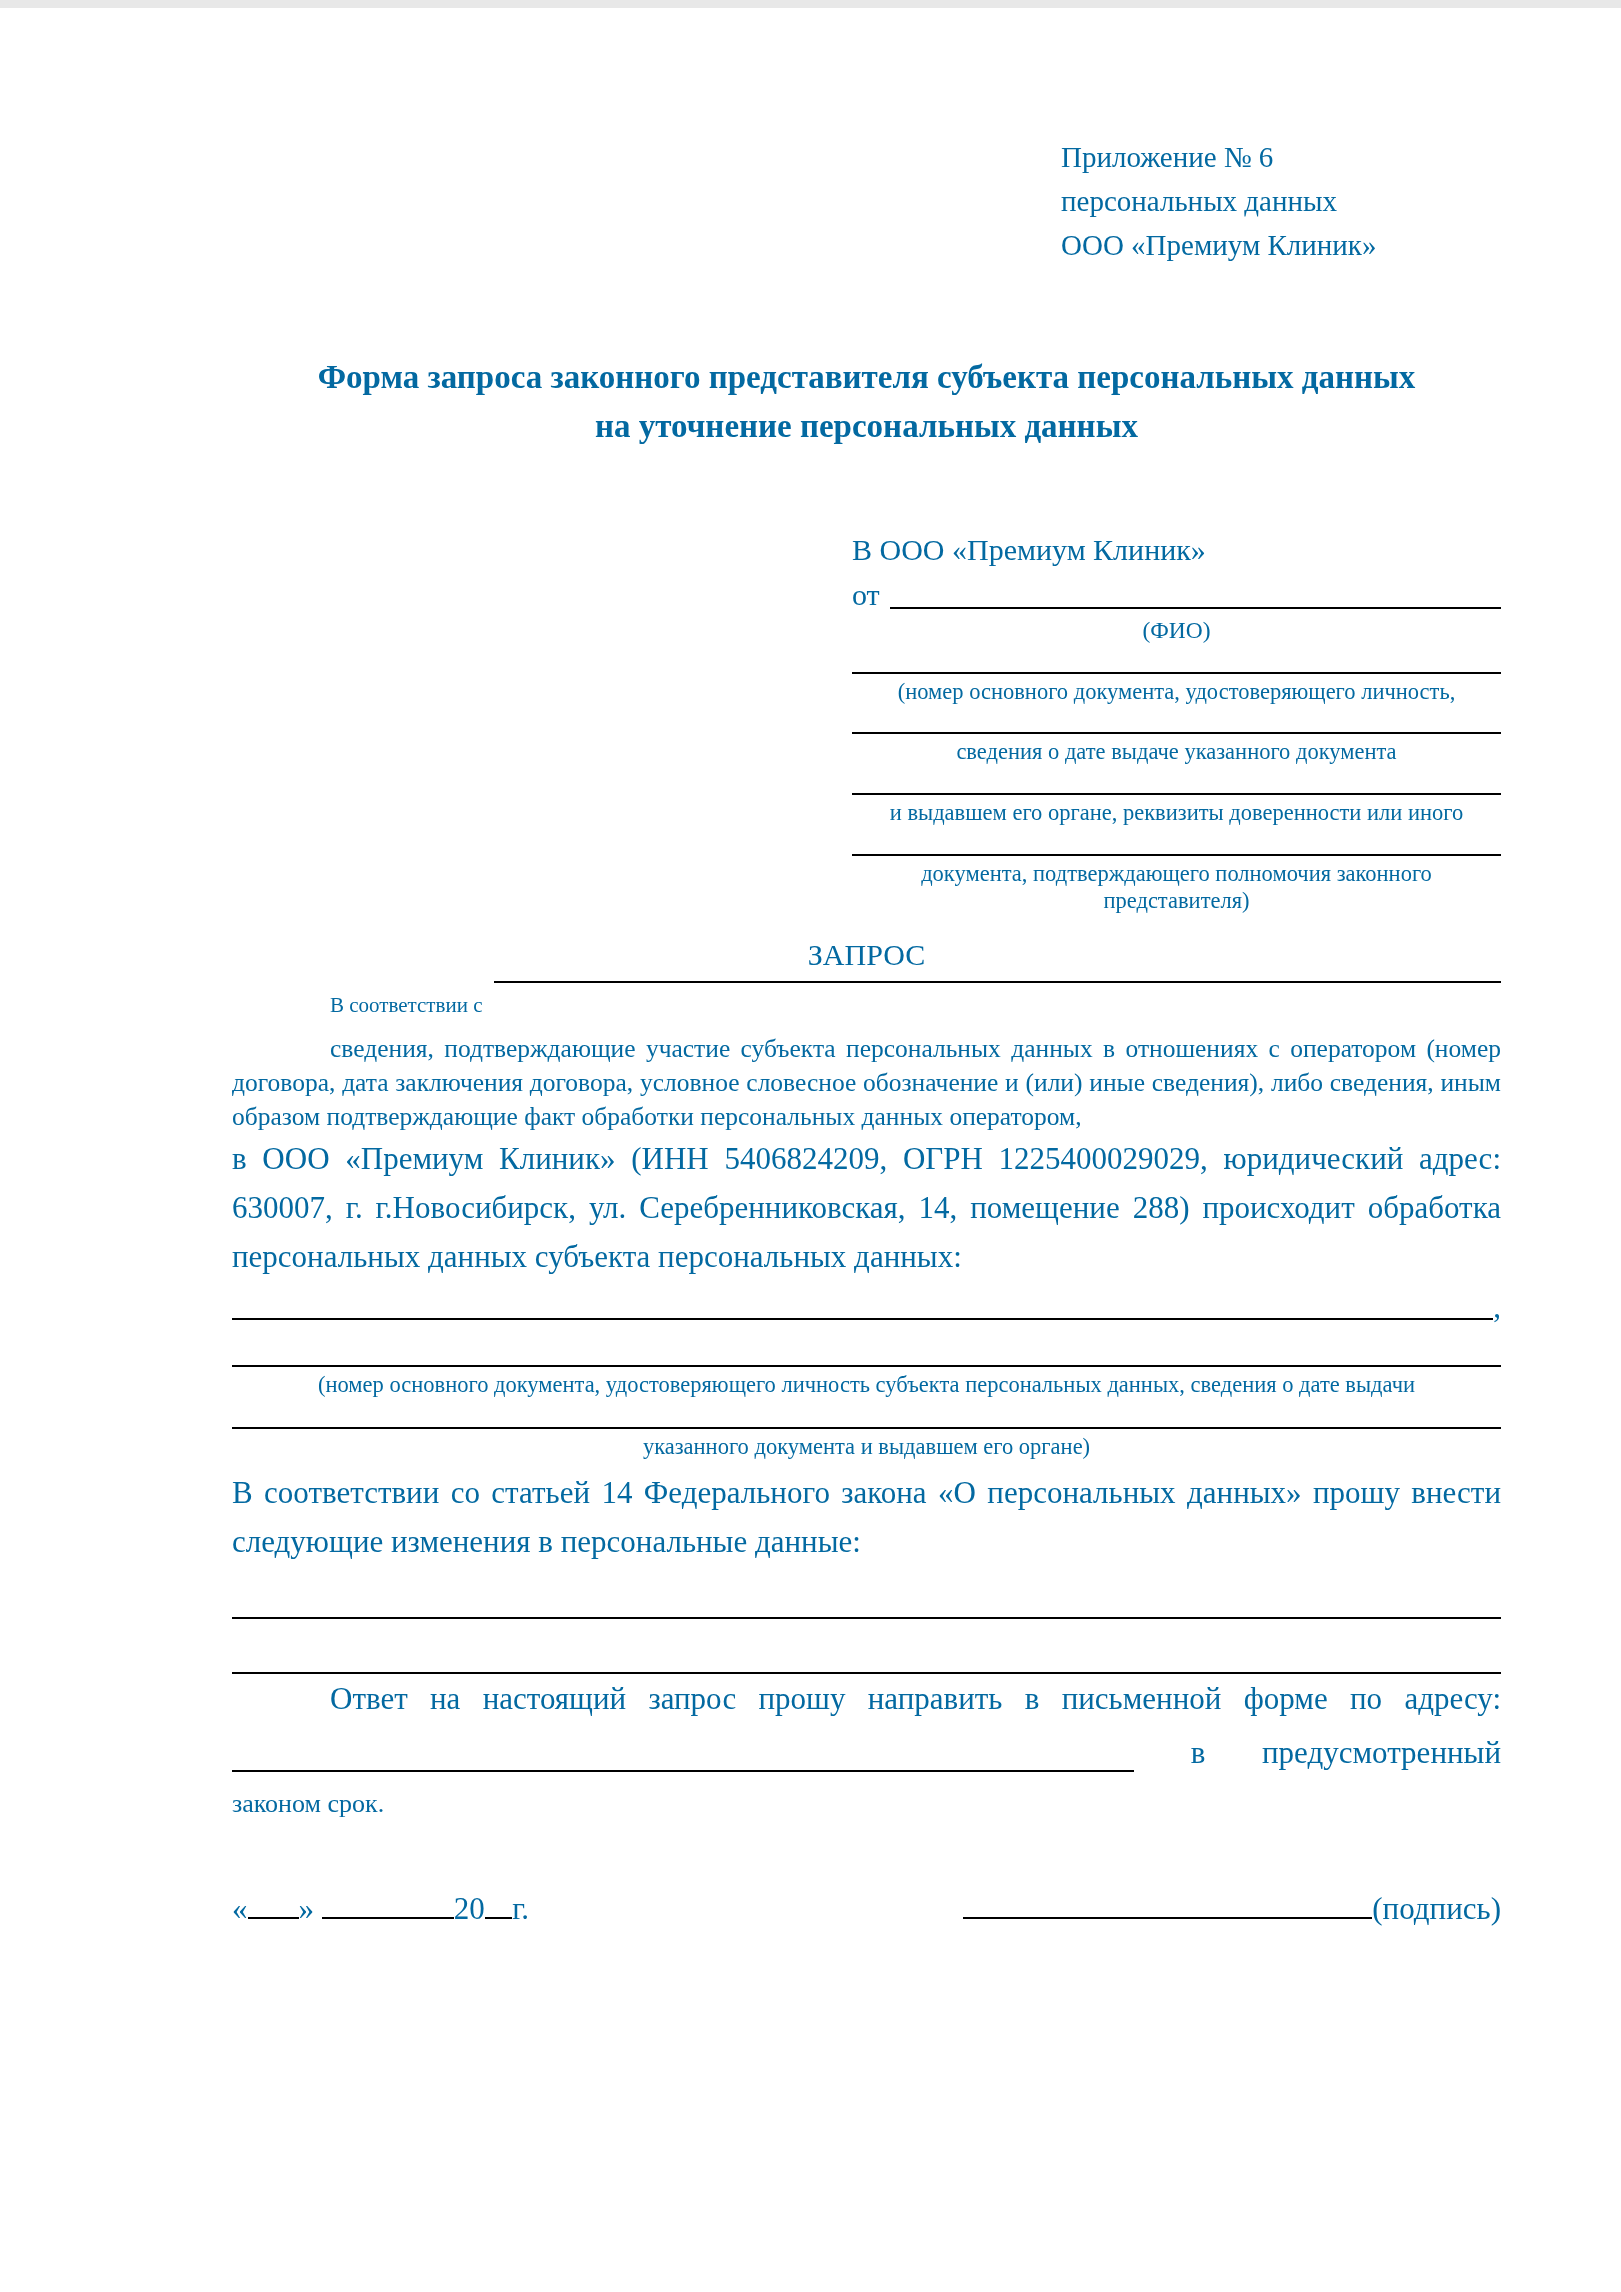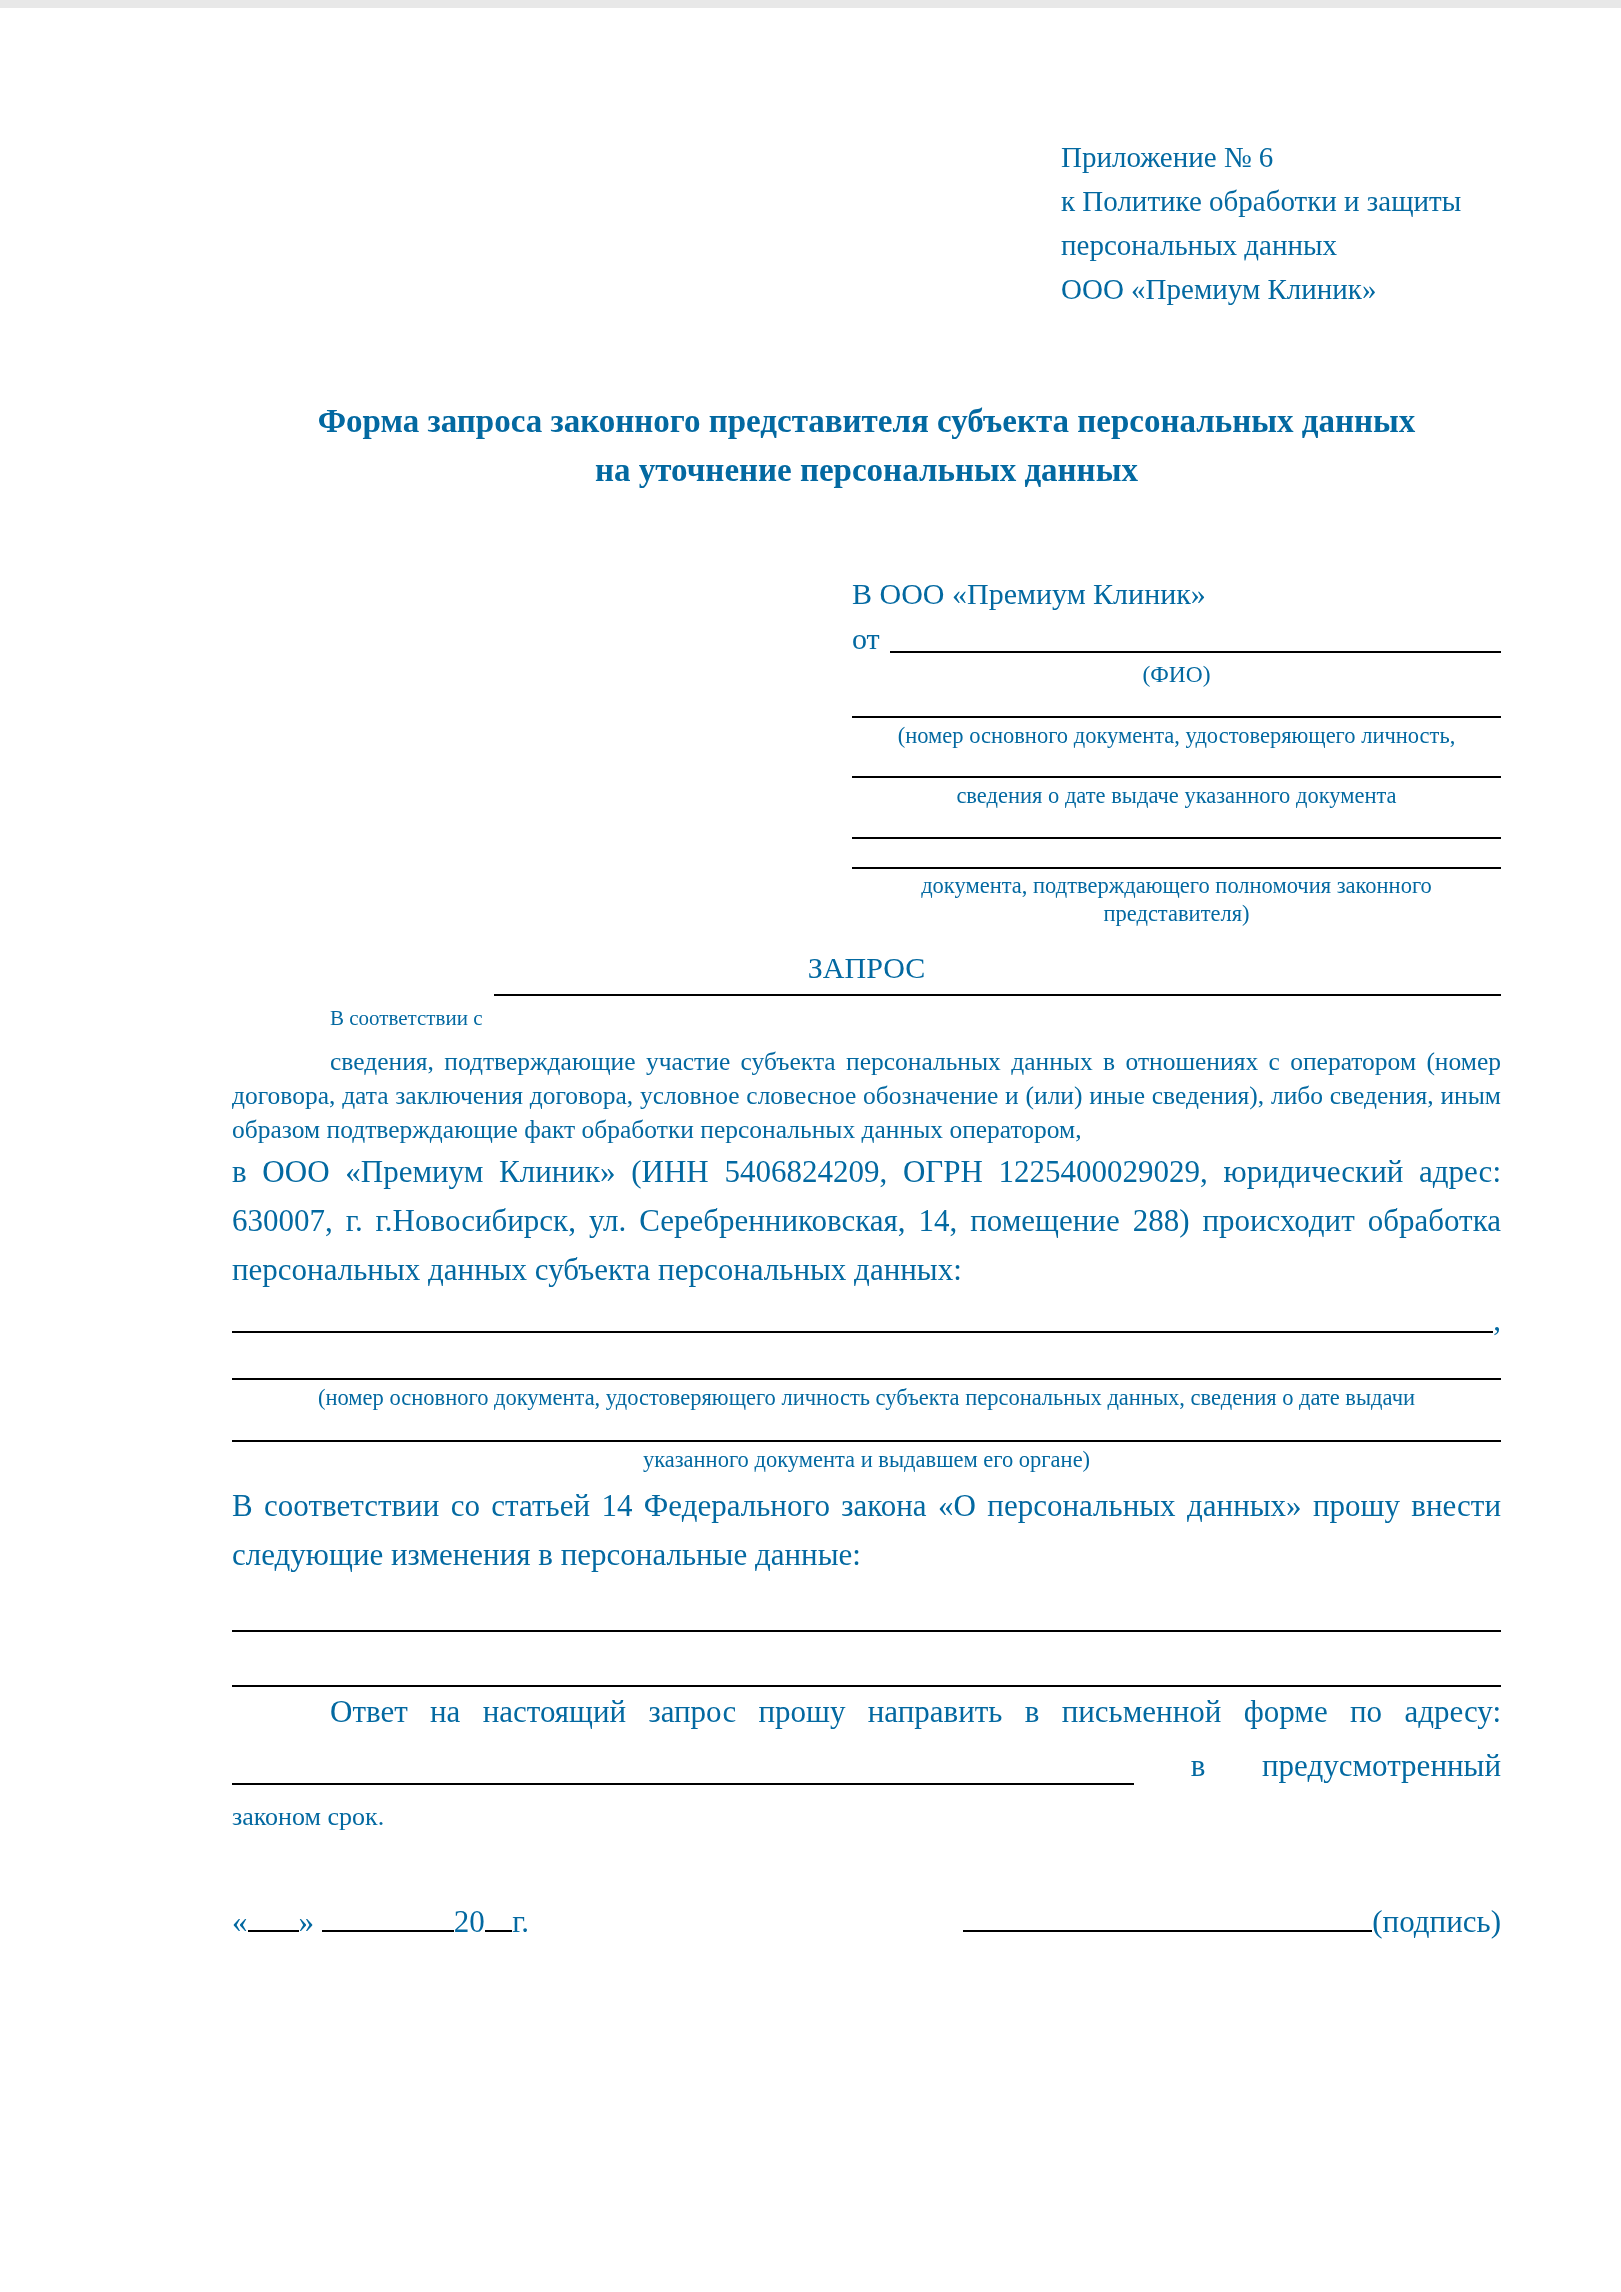--- a/index.html
+++ b/index.html
@@ -57,21 +57,20 @@
   .date-group,.sign-group{white-space:nowrap;}
 </style>
 </head>
 <body>
 
 <div class="page">
   <div class="content">
 
     <div class="annex">
       <div>Приложение № 6</div>
-      <div>к Политике обработки и защиты</div>
       <div>персональных данных</div>
       <div>ООО «Премиум Клиник»</div>
     </div>
 
     <div class="title">
       <div>Форма запроса законного представителя субъекта персональных данных</div>
       <div>на уточнение персональных данных</div>
     </div>
 
     <div class="addressee">
@@ -85,20 +84,21 @@
       <div class="field">
         <div class="line"></div>
         <div class="cap">(номер основного документа, удостоверяющего личность,</div>
       </div>
       <div class="field">
         <div class="line"></div>
         <div class="cap">сведения о дате выдаче указанного документа</div>
       </div>
       <div class="field">
         <div class="line"></div>
+        <div class="cap">и выдавшем его органе, реквизиты доверенности или иного</div>
       </div>
       <div class="field">
         <div class="line"></div>
         <div class="cap">документа, подтверждающего полномочия законного представителя)</div>
       </div>
     </div>
 
     <div class="zapros">ЗАПРОС</div>
 
     <div class="accordance">

